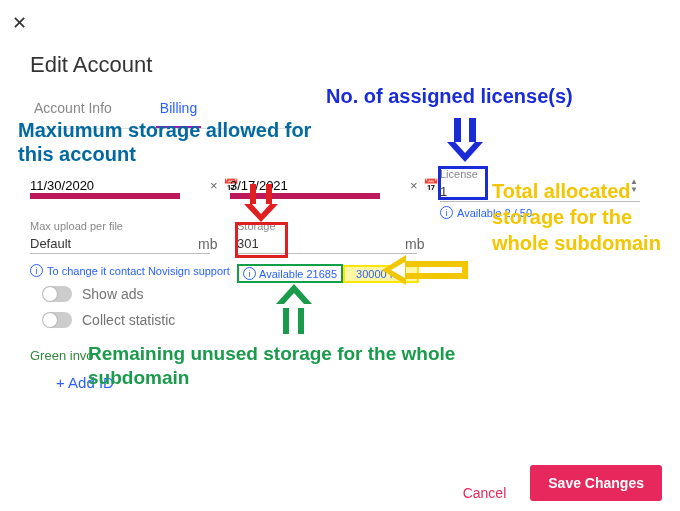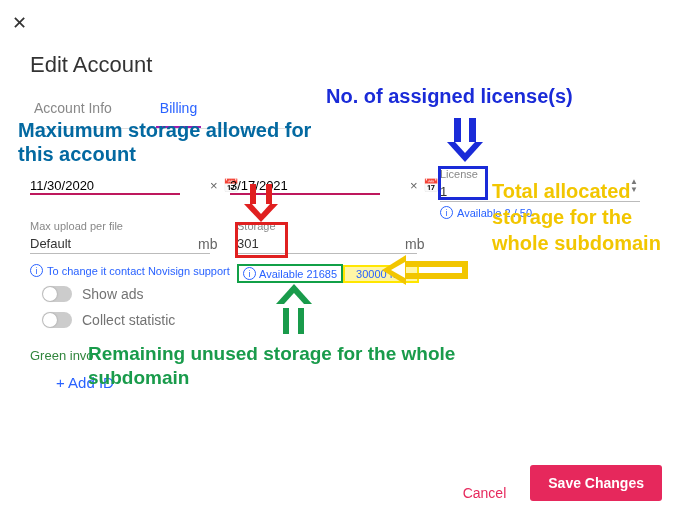--- a/index.html
+++ b/index.html
@@ -41,21 +41,21 @@
   .field-maxupload { position:absolute; top:220px; left:30px; width:180px; }
   .field-storage { position:absolute; top:220px; left:237px; width:180px; }
 
   .field-label {
     font-size: 11px; color: #888; margin-bottom: 2px; display:block;
   }
   .field-input {
     border:none; border-bottom:1px solid #bbb; background:transparent;
     width:100%; padding:2px 0; font-size:13px; color:#333;
   }
-  .date-wrap { display:flex; align-items:center; border-bottom:2px solid #be185d; }
+  .date-wrap { display:flex; align-items:center; border-bottom:6px solid #be185d; }
   .date-wrap input { border:none; flex:1; font-size:13px; background:transparent; }
   .date-x { font-size:13px; color:#666; padding:0 4px; cursor:pointer; }
   .date-cal { font-size:13px; color:#555; padding:0 2px; cursor:pointer; }
 
   .mb-suffix { position:absolute; font-size:14px; color:#666; }
   .mb1 { top:236px; left:198px; }
   .mb2 { top:236px; left:405px; }
 
   .avail-line {
     font-size:11px; color:#2962ff; margin-top:4px; display:flex; align-items:center; gap:4px;

